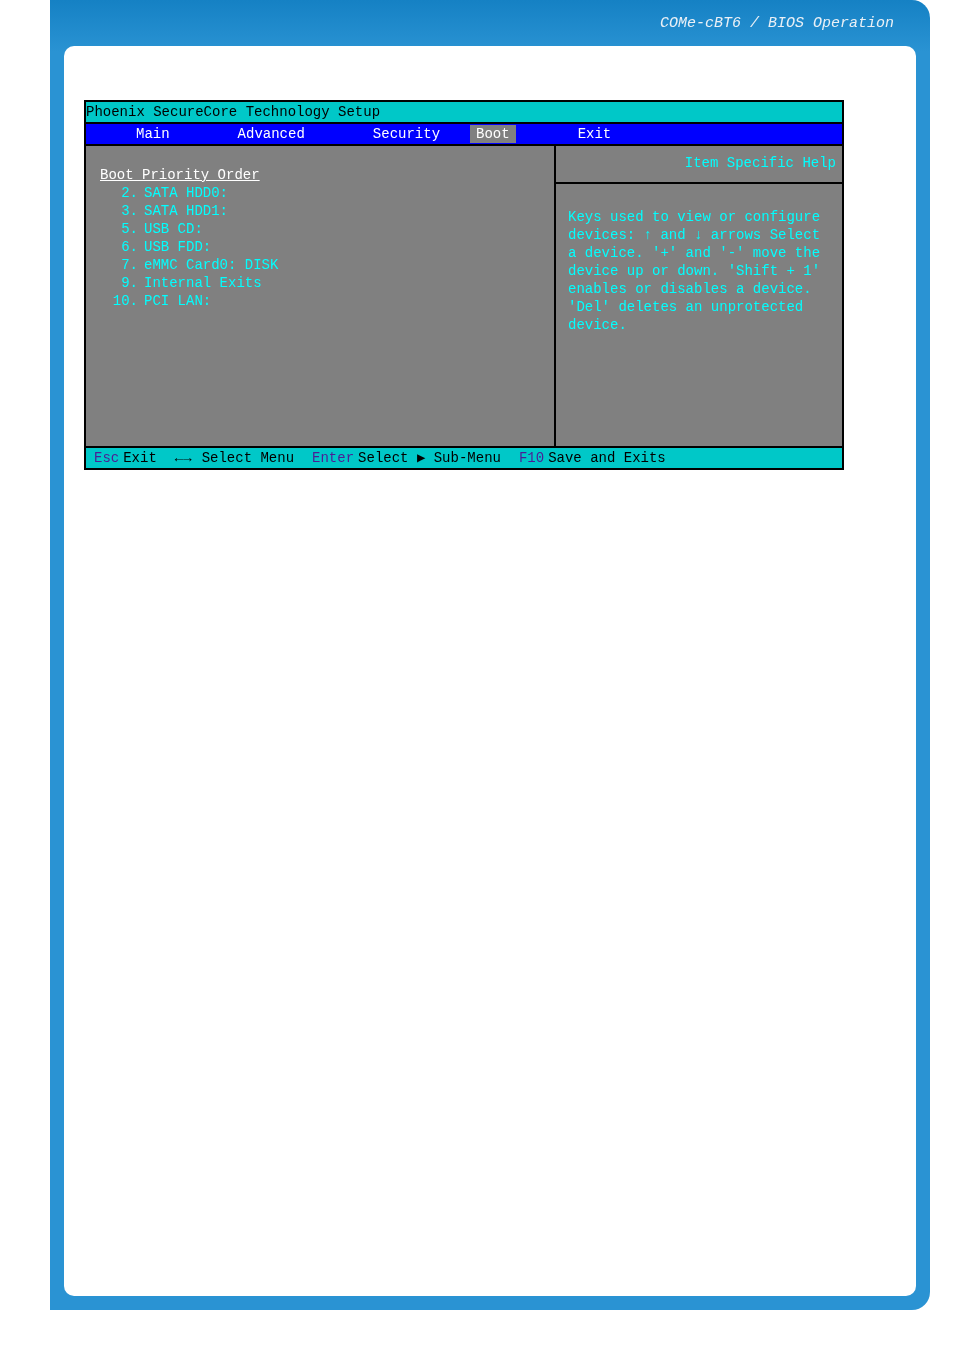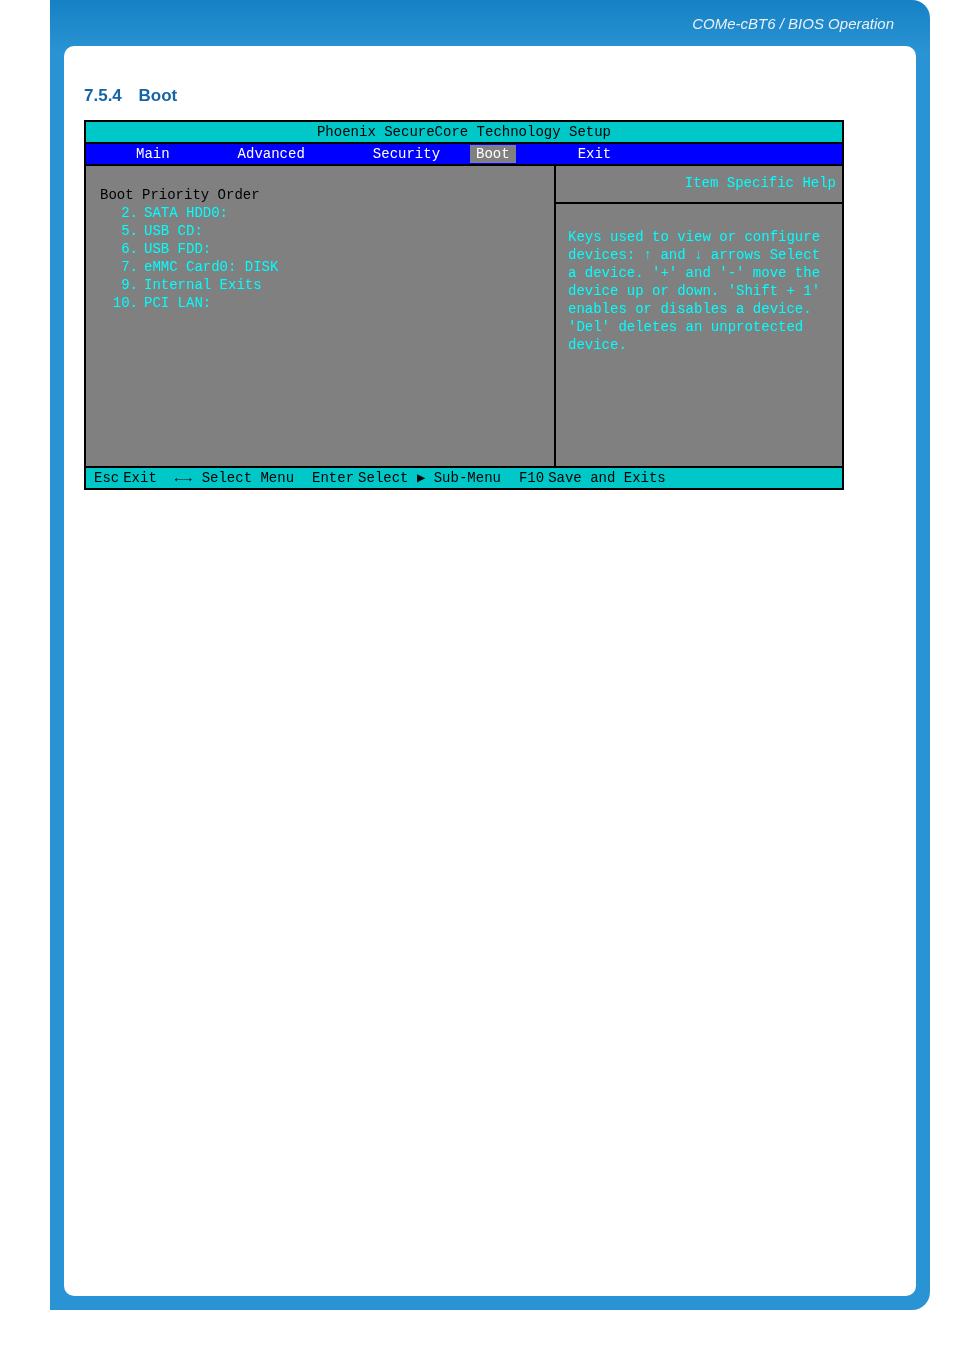--- a/index.html
+++ b/index.html
@@ -31,20 +31,21 @@
     width: 880px;
     height: 46px;
     color: #eaf0f6;
     font-size: 15px;
     font-style: italic;
     box-sizing: border-box;
     padding-right: 36px;
     display: flex;
     align-items: center;
     justify-content: flex-end;
+    font-family: Liberation Mono, monospace;
   }
 
   .content-card {
     position: absolute;
     left: 64px;
     top: 46px;
     width: 852px;
     height: 1250px;
     background: #ffffff;
     border-radius: 10px;
@@ -70,21 +71,21 @@
     border: 2px solid #000;
     box-sizing: border-box;
     font-family: "Courier New", Courier, monospace;
     font-size: 14px;
     line-height: 18px;
   }
 
   .bios-title {
     background: #00c8c8;
     color: #000;
-    text-align: center;
+    text-align: left;
     padding: 1px 0;
     border-bottom: 2px solid #000;
     font-weight: normal;
   }
 
   .bios-menu {
     background: #0000ff;
     color: #ffffff;
     display: flex;
     padding: 1px 18px;
@@ -108,21 +109,22 @@
     height: 300px;
   }
   .bios-left {
     flex: 0 0 470px;
     border-right: 2px solid #000;
     padding: 20px 14px 8px 14px;
     box-sizing: border-box;
     color: #00ffff;
   }
   .bios-left .list-header {
-    color: #000000;
+    color: #ffffff;
+    text-decoration: underline;
   }
   .bios-left .list-item {
     color: #00ffff;
     white-space: pre;
   }
   .bios-left .list-num {
     display: inline-block;
     width: 38px;
     text-align: right;
     margin-right: 6px;
@@ -142,21 +144,21 @@
     white-space: pre-line;
   }
 
   .bios-footer {
     background: #00c8c8;
     color: #ffffff;
     display: flex;
     padding: 1px 8px;
     border-top: 2px solid #000;
   }
-  .bios-footer .fk { color: #000000; margin-right: 4px; }
+  .bios-footer .fk { color: #4c1d95; margin-right: 4px; }
   .bios-footer .fl { color: #000; margin-right: 18px; }
   .bios-footer .ar { color: #000; margin-right: 10px; }
 
   .page-number {
     position: absolute;
     left: 94px;
     bottom: 26px;
     width: 40px;
     color: #ffffff;
     font-size: 14px;
@@ -167,40 +169,37 @@
 <body>
 
 <div class="page-bg"></div>
 
 <div class="header-band">
   <span>COMe-cBT6 / BIOS Operation</span>
 </div>
 
 <div class="content-card">
 
-  <div class="section-heading">
-    <span class="num">7.5.4</span>
-    <span class="title">Boot</span>
-  </div>
 
   <div class="bios-box">
     <div class="bios-title">Phoenix SecureCore Technology Setup</div>
 
     <div class="bios-menu">
       <span class="mitem">Main</span>
       <span class="mitem">Advanced</span>
       <span class="mitem">Security</span>
       <span class="mitem active">Boot</span>
       <span class="mitem">Exit</span>
     </div>
 
     <div class="bios-body">
       <div class="bios-left">
         <div class="list-header">Boot Priority Order</div>
         <div class="list-item"><span class="list-num">2.</span><span>SATA HDD0:</span></div>
+        <div class="list-item"><span class="list-num">3.</span><span>SATA HDD1:</span></div>
         <div class="list-item"><span class="list-num">5.</span><span>USB CD:</span></div>
         <div class="list-item"><span class="list-num">6.</span><span>USB FDD:</span></div>
         <div class="list-item"><span class="list-num">7.</span><span>eMMC Card0: DISK</span></div>
         <div class="list-item"><span class="list-num">9.</span><span>Internal Exits</span></div>
         <div class="list-item"><span class="list-num">10.</span><span>PCI LAN:</span></div>
       </div>
       <div class="bios-right">
         <div class="help-title">Item Specific Help</div>
         <div class="help-body">Keys used to view or configure devices: ↑ and ↓ arrows Select a device. '+' and '-' move the device up or down. 'Shift + 1' enables or disables a device. 'Del' deletes an unprotected device.</div>
       </div>

